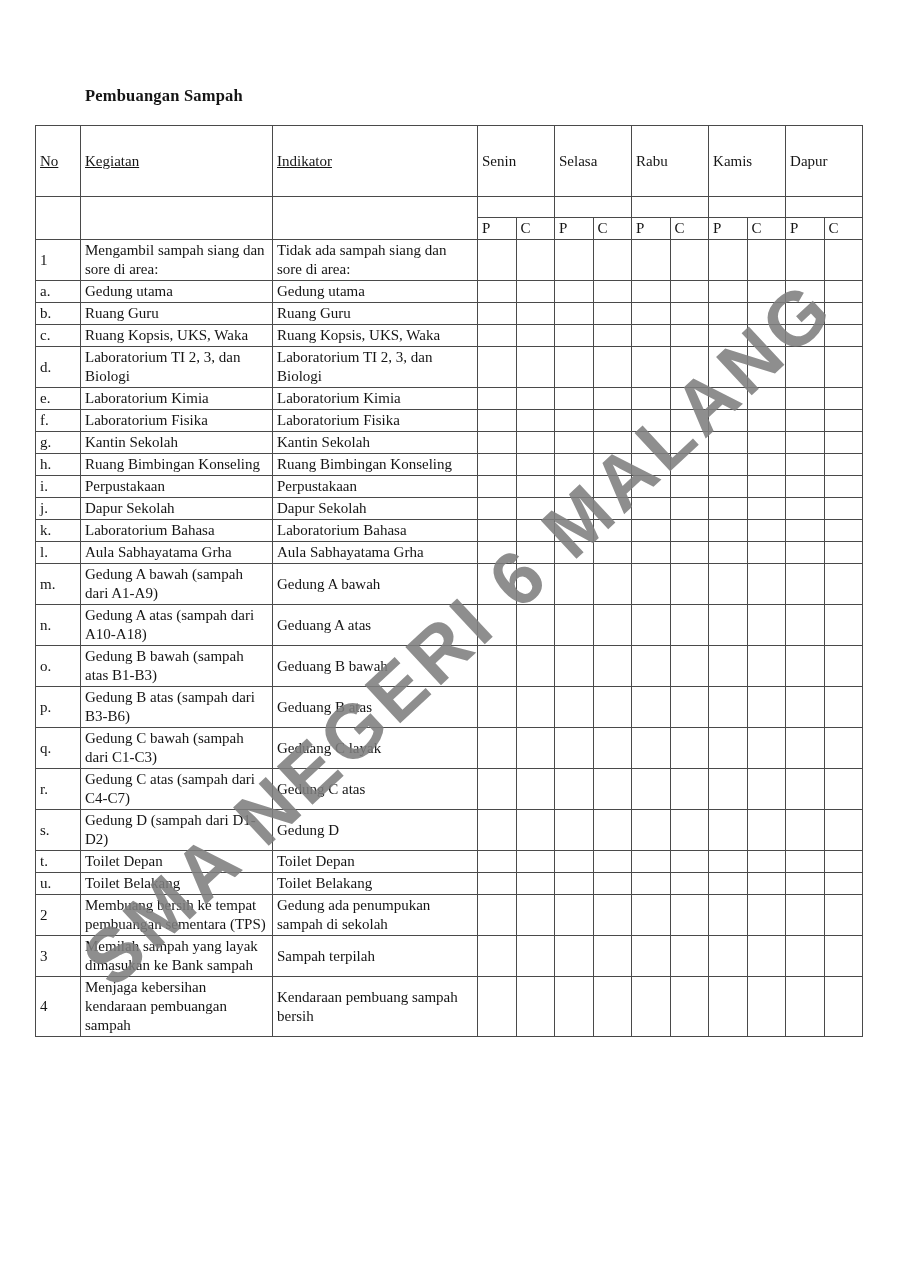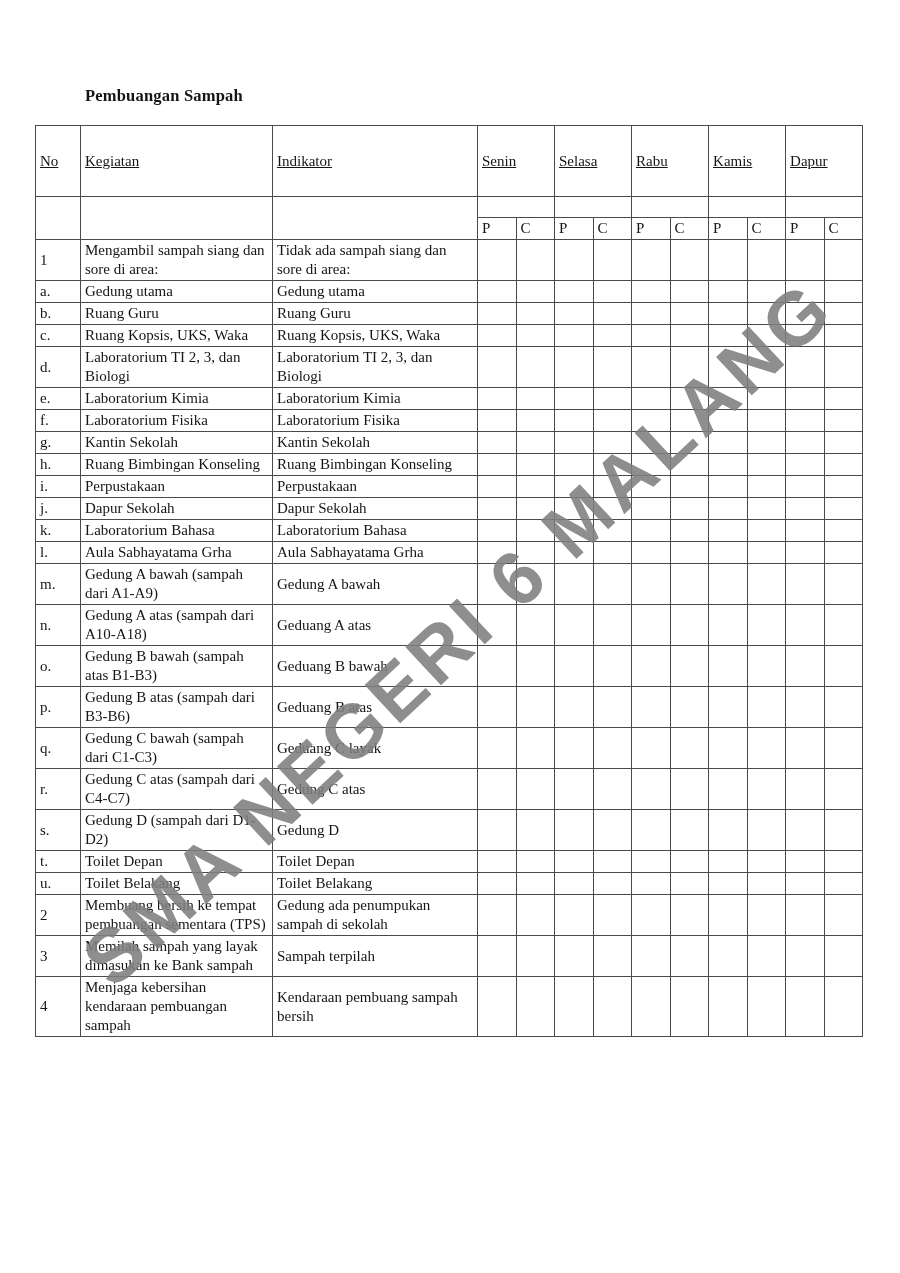--- a/index.html
+++ b/index.html
@@ -14,21 +14,21 @@
   table.checklist {
     position:absolute; left:35px; top:125px; width:827px;
     border-collapse:collapse; table-layout:fixed;
   }
   .checklist td, .checklist th {
     border:1px solid #4a4a4a; font-size:15px; line-height:19px;
     padding:1px 4px; vertical-align:middle; overflow:hidden;
     font-weight:normal; text-align:left;
   }
   .left-head  { vertical-align:bottom; height:68px; font-weight:bold; font-size:15.5px;text-decoration:underline; }
-  .day-head   { vertical-align:top; height:68px; font-weight:bold; text-align:center; font-size:15.5px;text-decoration:underline; }
+  .day-head   { vertical-align:top; height:68px; font-weight:bold; text-align:center; font-size:15.5px; }
   .spacer-cell{ height:18px; padding:0; }
   .merge-cell { padding:0; }
   .pc-head    { height:17px; font-weight:bold; text-align:center; padding:0 2px; }
   .col-no     { text-align:center; }
   .chk        { padding:0; }
   .watermark {
     position:absolute; left:458px; top:633px;
     transform:translate(-50%,-50%) rotate(-43deg);
     font-family:"Liberation Sans", sans-serif;
     font-size:76px; font-weight:bold; letter-spacing:5px;

